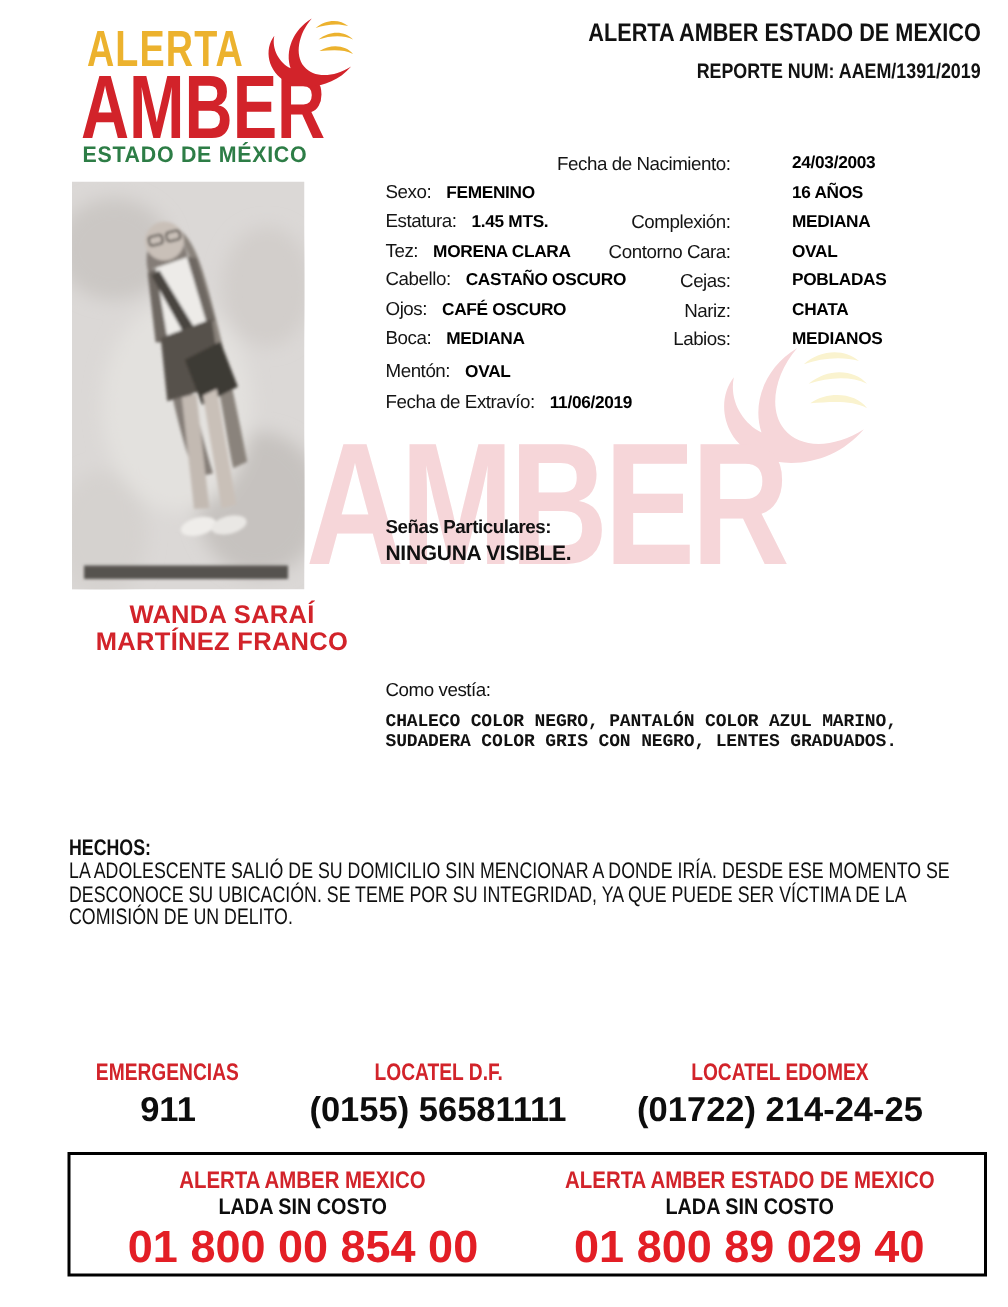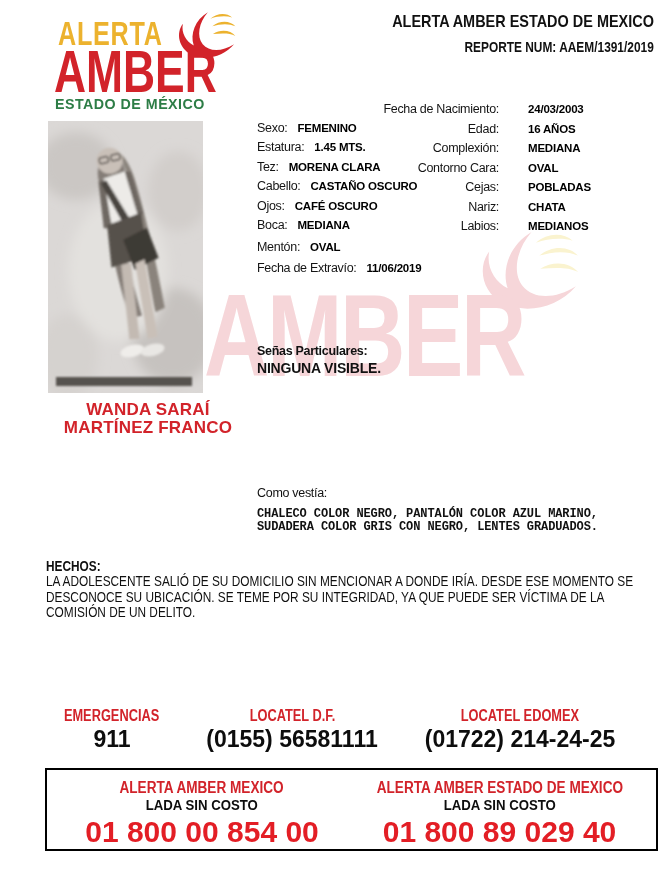--- a/index.html
+++ b/index.html
@@ -38,29 +38,29 @@
   
   .photo { position:absolute; left:48px; top:121px; width:155px; height:272px; z-index:1; }
   .name { position:absolute; left:28px; top:401px; width:240px; text-align:center; z-index:2;
     color:var(--red); font-weight:bold; font-size:17px; line-height:17.5px; letter-spacing:0.2px; }
 
   
   .details { position:absolute; left:257px; top:101px; width:406px; z-index:2; }
   .drow { position:relative; height:19.5px; font-size:12.5px; white-space:nowrap; }
   .lab { letter-spacing:-0.3px; color:#141414; }
   .val { font-weight:bold; font-size:11.5px; margin-left:10px; letter-spacing:-0.2px; color:#000; }
-  .rlab { position:absolute; left:72px; top:1px; width:170px; text-align:right; letter-spacing:-0.3px; color:#141414; }
+  .rlab { position:absolute; left:60px; top:1px; width:170px; text-align:right; letter-spacing:-0.3px; color:#141414; }
   .rval { position:absolute; left:271px; top:2px; font-weight:bold; font-size:11.5px; letter-spacing:-0.2px; color:#000; }
   .place { margin-top:6px; font-size:12.5px; letter-spacing:-0.3px; }
   .place-value { display:inline-block; font-size:11px; font-weight:bold; letter-spacing:-0.3px; white-space:nowrap;
     transform:scaleX(0.82); transform-origin:left top; margin-top:2px; }
   .senas { position:absolute; left:257px; top:344px; z-index:2; font-size:12.5px; }
   .senas-label { font-weight:bold; letter-spacing:-0.3px; }
   .senas-value { font-weight:bold; font-size:14px; letter-spacing:-0.2px; margin-top:2px; }
-  .como { position:absolute; left:257px; top:453px; width:380px; z-index:2; font-size:12.5px;margin-top:33px; }
+  .como { position:absolute; left:257px; top:453px; width:380px; z-index:2; font-size:12.5px; }
   .como-label { letter-spacing:-0.3px; }
   .como-value { font-weight:bold; font-size:12px; line-height:12.5px; letter-spacing:-0.1px; margin-top:8px; width:368px;font-family:Liberation Mono, monospace; }
 
   
   .hechos { position:absolute; left:46px; top:558px; width:760px; z-index:2;
     transform:scaleX(0.79); transform-origin:left top; font-size:15px; line-height:15.3px; color:#101010; }
   .hechos-label { font-weight:bold; }
 
   
   .contacts { position:absolute; left:0; top:707px; width:672px; height:55px; z-index:2; }
@@ -154,21 +154,20 @@
   <div>MARTÍNEZ FRANCO</div>
 </div>
 
 <div class="details">
   <div class="drow">
     <span class="rlab">Fecha de Nacimiento:</span>
     <span class="rval">24/03/2003</span>
   </div>
   <div class="drow">
     <span class="lab">Sexo:</span><span class="val">FEMENINO</span>
-    <span class="rlab">Edad:</span>
     <span class="rval">16 AÑOS</span>
   </div>
   <div class="drow">
     <span class="lab">Estatura:</span><span class="val">1.45 MTS.</span>
     <span class="rlab">Complexión:</span>
     <span class="rval">MEDIANA</span>
   </div>
   <div class="drow">
     <span class="lab">Tez:</span><span class="val">MORENA CLARA</span>
     <span class="rlab">Contorno Cara:</span>

